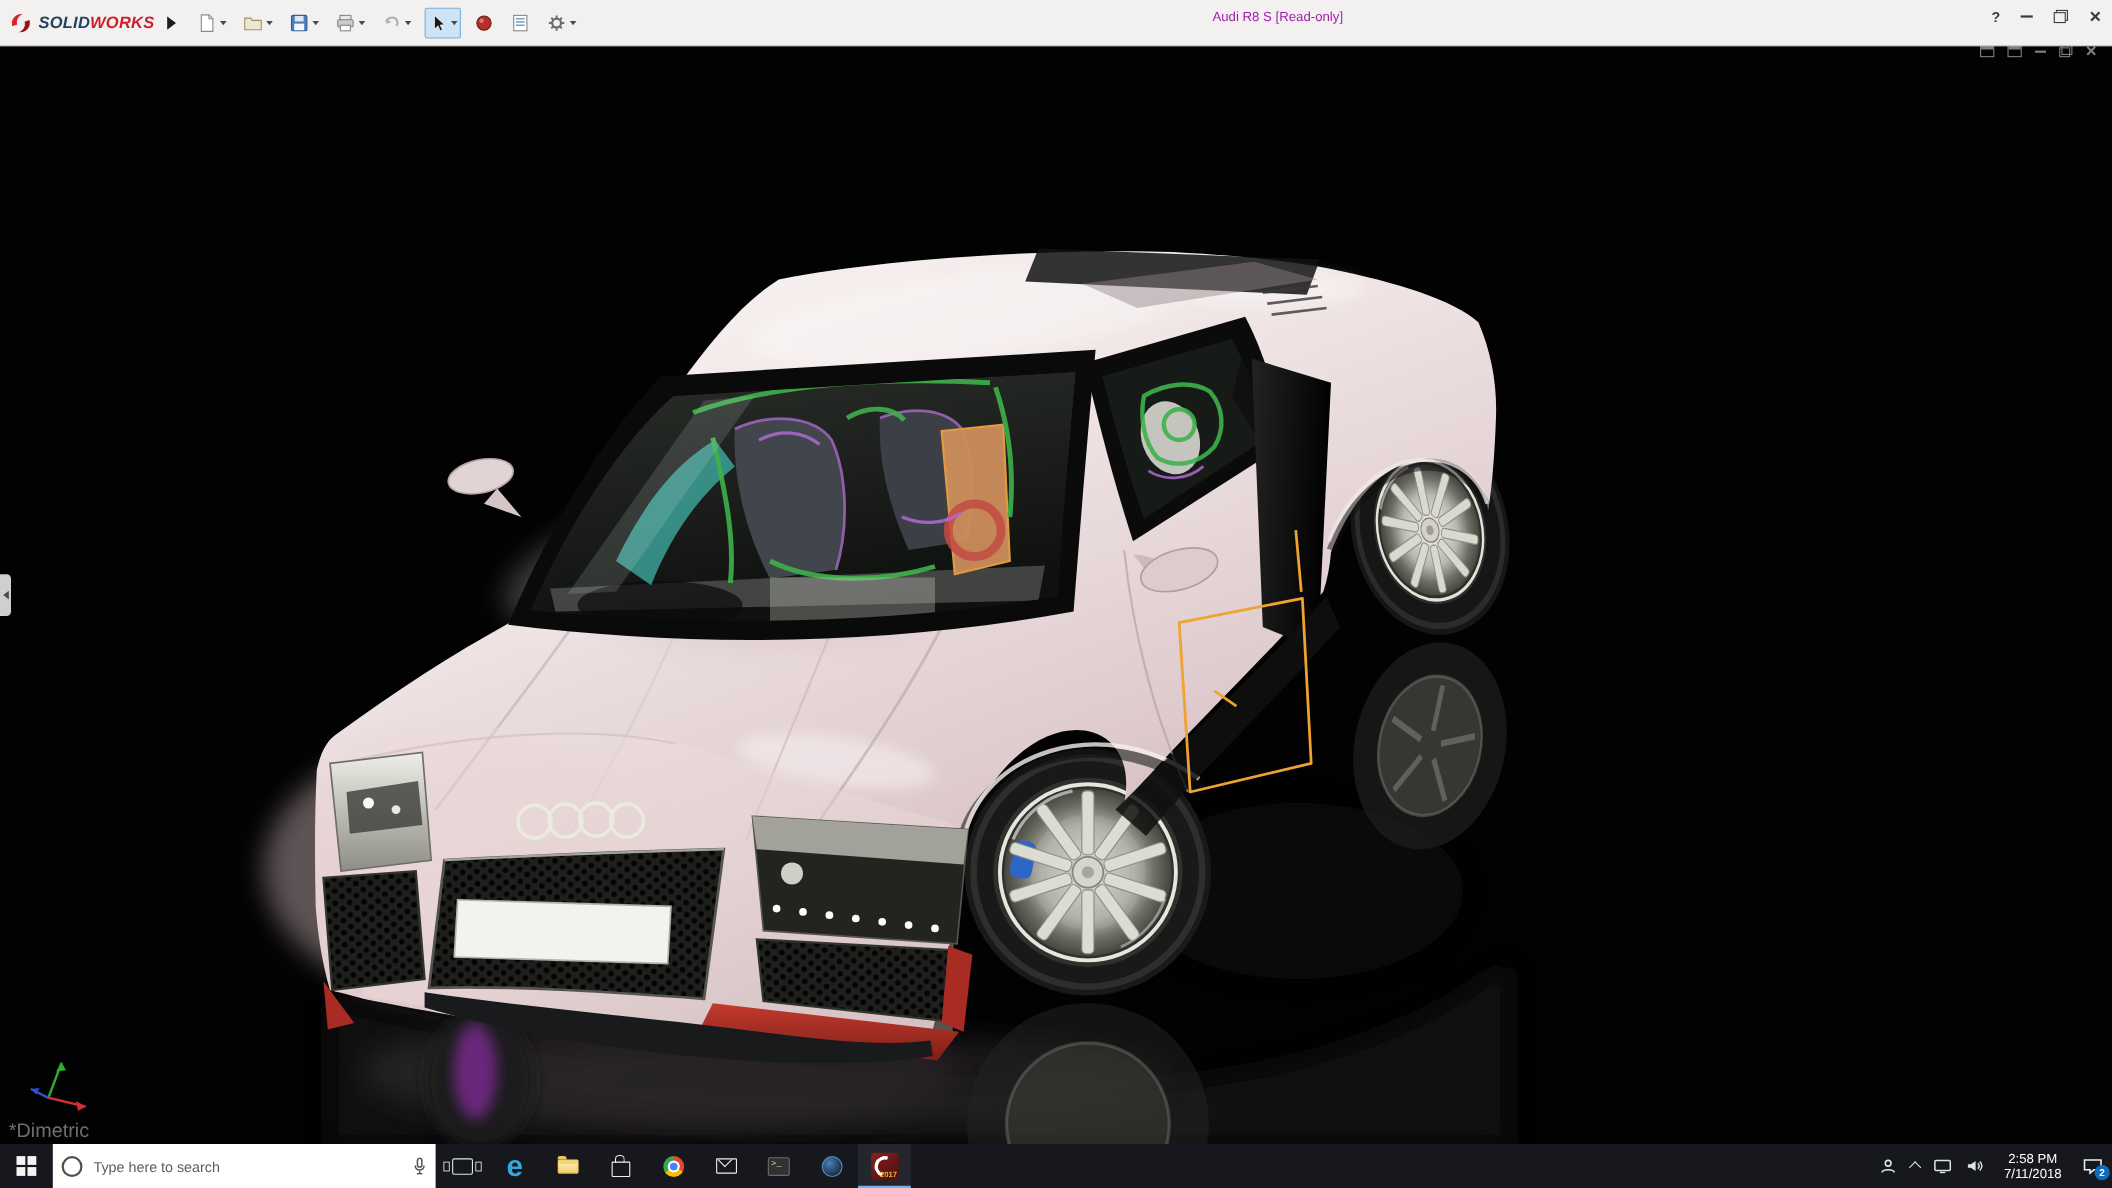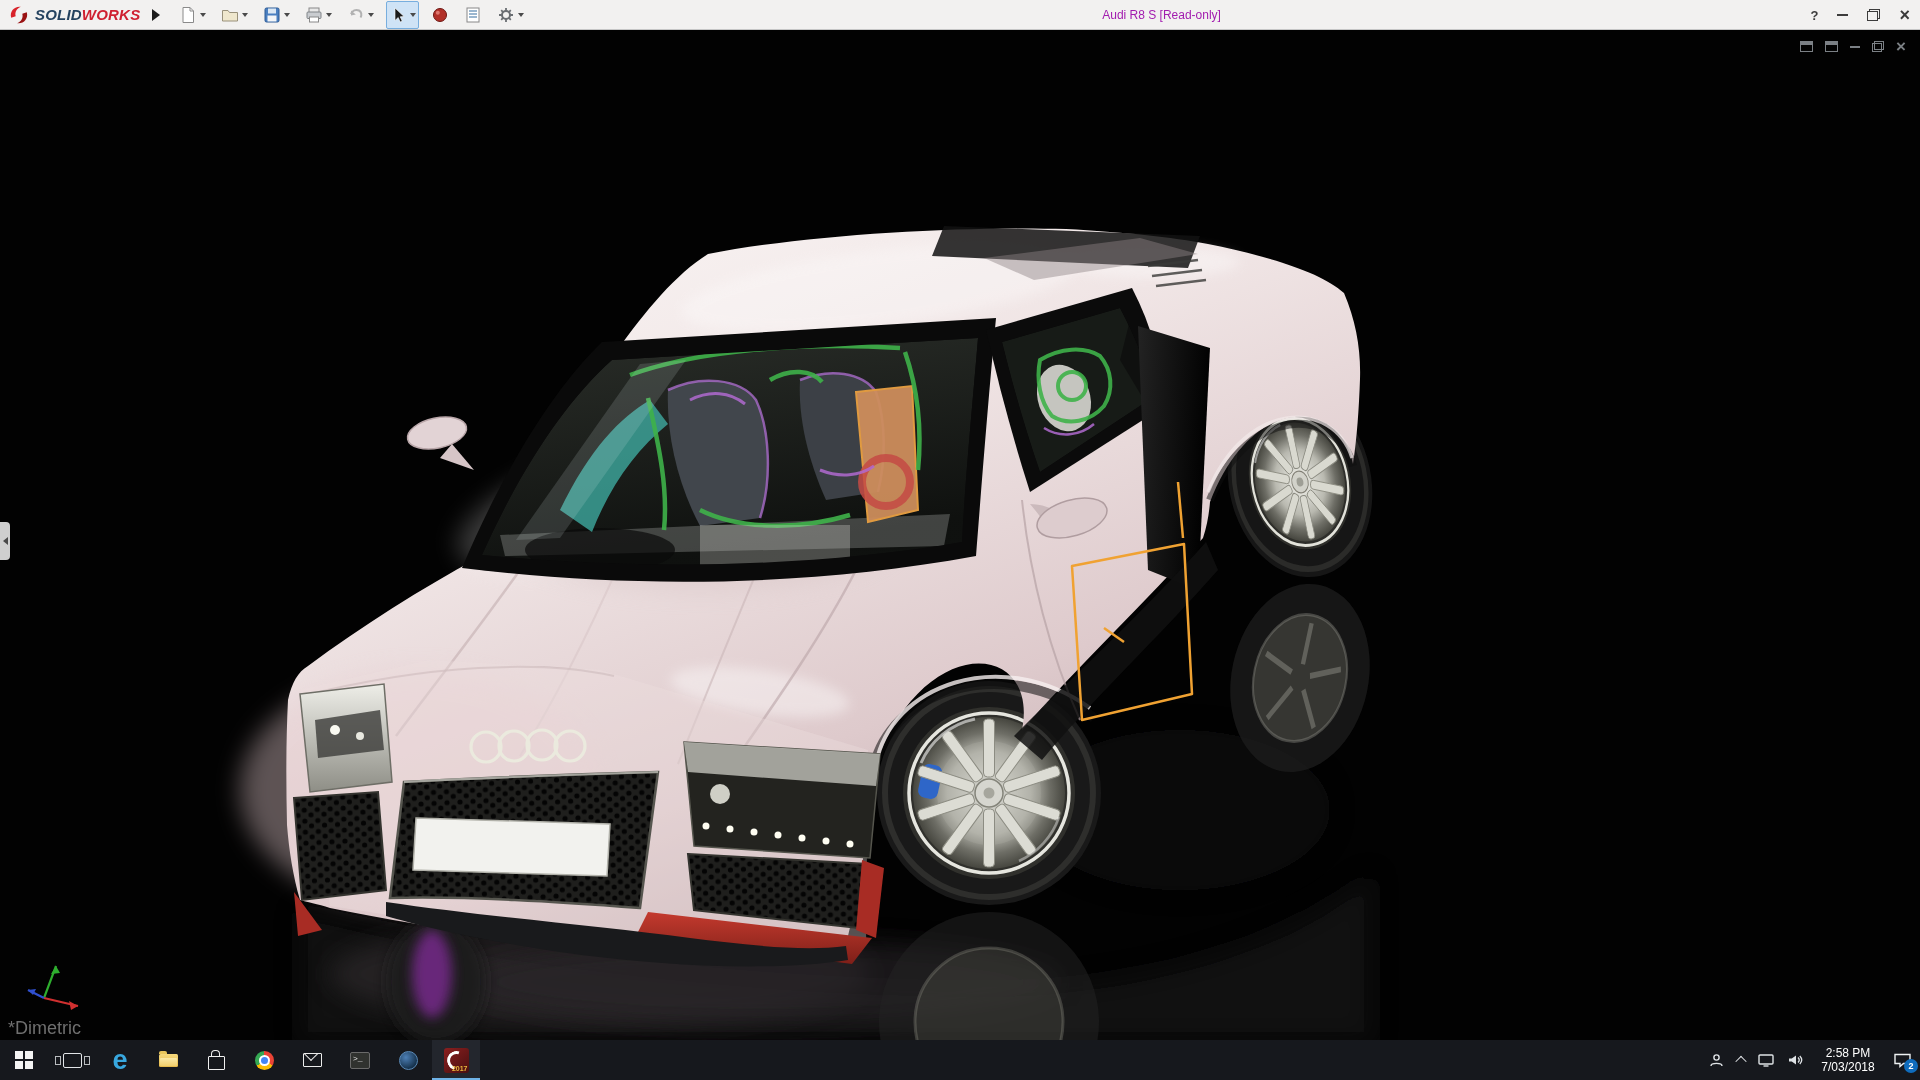--- a/index.html
+++ b/index.html
@@ -1,20 +1,20 @@
 <!DOCTYPE html>
 <html><head>
 <meta charset="utf-8">
 <style>
   html,body{margin:0;padding:0;background:#000;}
   .screen{position:relative;width:1920px;height:1080px;overflow:hidden;background:#000;
           font-family:"Liberation Sans","DejaVu Sans",sans-serif;-webkit-font-smoothing:antialiased;}
 
   
-  .titlebar{position:absolute;top:0;left:0;right:0;height:30px;background:#f2f1f0;
+  .titlebar{position:absolute;top:0;left:0;right:0;height:42px;background:#f2f1f0;
             border-bottom:1px solid #c6c6c6;display:flex;align-items:center;padding:0 8px;box-sizing:border-box;z-index:10;}
   .brand{display:flex;align-items:center;gap:5px;}
   .brand-mark{width:22px;height:22px;flex:none;}
   .brand-text{font-size:15px;font-weight:bold;font-style:italic;letter-spacing:.2px;white-space:nowrap;}
   .brand-solid{color:#24425f;}
   .brand-works{color:#cf2030;}
   .flyout{width:0;height:0;border-top:6px solid transparent;border-bottom:6px solid transparent;border-left:8px solid #1c1c1c;margin:0 4px 0 12px;cursor:pointer;}
   .toolbar{display:flex;align-items:center;gap:9px;margin-left:12px;}
   .tool{display:flex;align-items:center;height:24px;padding:1px 2px;border:1px solid transparent;border-radius:2px;cursor:pointer;}
   .tool.active{background:#cfe3f6;border-color:#78aede;}
@@ -518,20 +518,28 @@
 
   <footer class="taskbar">
     <button class="tb-btn">
       <span class="win-logo">
           <i></i>
           <i></i>
           <i></i>
           <i></i>
         </span>
     </button>
+    <div class="tb-search">
+      <span class="cortana"></span>
+      <input placeholder="Type here to search" style="">
+      <svg width="13" height="16" viewBox="0 0 13 16">
+        <rect x="4.5" y="1" width="4" height="8" rx="2" fill="none" stroke="#555" stroke-width="1.4"></rect>
+        <path d="M2.5 7.5 C2.5 13 10.5 13 10.5 7.5 M6.5 12.5 L6.5 15 M4 15 L9 15" stroke="#555" stroke-width="1.4" fill="none"></path>
+      </svg>
+    </div>
     <button class="tb-btn">
         <span class="taskview"></span>
       </button>
     <button class="tb-btn">
         <span class="edge-e"></span>
       </button>
     <button class="tb-btn">
         <span class="folder"></span>
       </button>
     <button class="tb-btn">
@@ -572,21 +580,21 @@
         </svg>
       </span>
       <span class="tray-ic">
         <svg width="16" height="14" viewBox="0 0 16 14">
           <path d="M2 5.5 h2.8 L9 2.5 v9 L4.8 8.5 H2 Z" fill="#dfe3e6"></path>
           <path d="M11 4.5 C12.5 6 12.5 8 11 9.5 M12.8 3 C15.2 5.5 15.2 8.5 12.8 11" stroke="#dfe3e6" stroke-width="1.3" fill="none"></path>
         </svg>
       </span>
       <span class="clock">
         <div>2:58 PM</div>
-        <div>7/03/2018</div>
+        <div>7/11/2018</div>
       </span>
       <span class="notif">
         <svg width="19" height="16" viewBox="0 0 19 16">
           <path d="M2 2.5 h15 v9 h-6.5 l-3.5 3 v-3 H2 Z" fill="none" stroke="#eef1f3" stroke-width="1.4"></path>
         </svg>
         <span class="badge">2</span>
       </span>
     </div>
   </footer>
 

